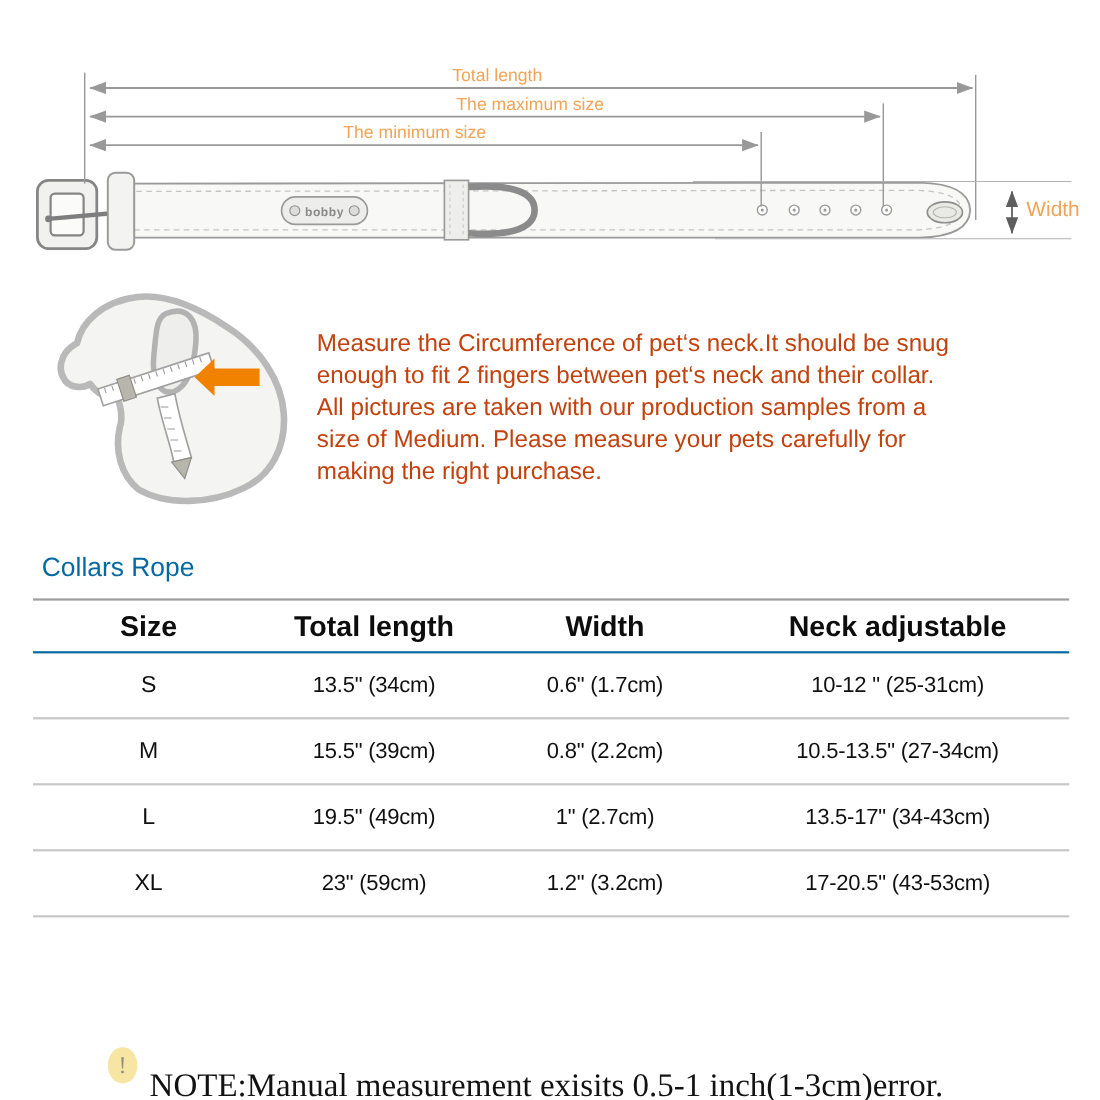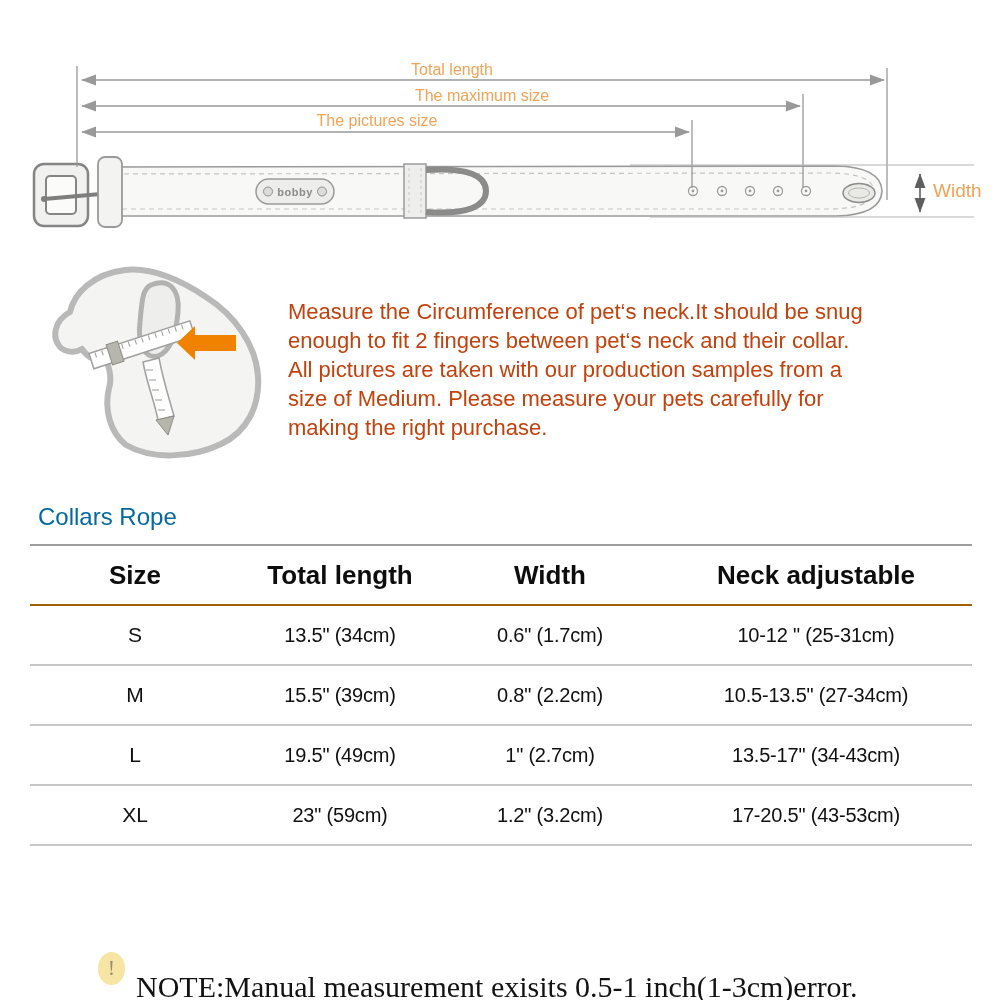--- a/index.html
+++ b/index.html
@@ -9,21 +9,21 @@
   
   .m-label{position:absolute;color:#F2A355;font-size:16px;white-space:nowrap;transform:translateX(-50%);}
   .m-label.width-lab{transform:none;font-size:19px;}
   
   .instructions{position:absolute;left:288px;top:297px;width:680px;
                 font-size:22px;line-height:29px;color:#c2410c;white-space:pre-line;}
   
   .section-title{position:absolute;left:38px;top:503px;font-size:24px;color:#0369a1;}
   
   .size-table{position:absolute;left:30px;top:544px;width:942px;border-collapse:collapse;table-layout:fixed;}
-  .size-table thead tr{height:60px;border-bottom:2px solid #a16207;}
+  .size-table thead tr{height:48px;border-bottom:2px solid #0369a1;}
   .size-table tbody tr{height:60px;border-bottom:2px solid #c7c7c7;}
   .size-table{border-top:2px solid #9e9e9e;}
   .size-table th{font-size:26px;font-weight:bold;text-align:center;color:#0d0d0d;padding:0;}
   .size-table td{font-size:20px;text-align:center;color:#101010;letter-spacing:-0.2px;padding:0;}
   .size-table td:first-child{font-size:21px;}
   
   .note-row{position:absolute;left:98px;top:932px;display:flex;align-items:center;gap:11px;}
   .note-icon{width:27px;height:33px;border-radius:50%;background:#F6E5A3;display:flex;
              align-items:center;justify-content:center;color:#8f8f83;
              font-family:"Liberation Serif",serif;font-size:22px;}
@@ -109,21 +109,21 @@
       <line x1="803" y1="94" x2="803" y2="188" stroke-width="1.3"></line>
       <line x1="692" y1="120" x2="692" y2="188" stroke-width="1.3"></line>
       <line x1="630" y1="165" x2="974" y2="165" stroke="#b3b3b3" stroke-width="1"></line>
       <line x1="650" y1="217" x2="974" y2="217" stroke="#b3b3b3" stroke-width="1"></line>
       <line x1="920" y1="174" x2="920" y2="212" stroke="#5e5e5e" marker-start="url(#ahd)" marker-end="url(#ahd)"></line>
     </g>
   </svg>
 
   <div class="m-label" style="left:452px;top:61px;">Total length</div>
   <div class="m-label" style="left:471px;top:87px;margin-left:11px;">The maximum size</div>
-  <div class="m-label" style="left:377px;top:112px;">The pictures size</div>
+  <div class="m-label" style="left:377px;top:112px;">The minimum size</div>
   <div class="m-label width-lab" style="left:933px;top:180px;">Width</div>
 
   <svg class="abs" style="left:30px;top:258px;" width="250" height="210" viewBox="0 0 250 210">
     <g>
       <path d="M95,12 C62,16 44,36 40,54 C22,64 24,80 28,86 C32,94 44,96 52,91 C58,100 68,105 76,101
                C80,112 82,122 79,130 C74,152 80,174 96,187 C122,202 162,200 191,186 C217,174 230,148 228,118
                C226,88 206,58 176,39 C152,23 122,9 95,12 Z" fill="#f4f4f2" stroke="#b9b9b9" stroke-width="6" stroke-linejoin="round"></path>
       <path d="M121,27 C139,20 150,31 148,54 C146,78 139,94 128,98 C116,101 107,88 110,64 C112,44 112,31 121,27 Z" fill="#eeeeec" stroke="#b2b2b2" stroke-width="5"></path>
 
       <g transform="rotate(-18 115 90)">

